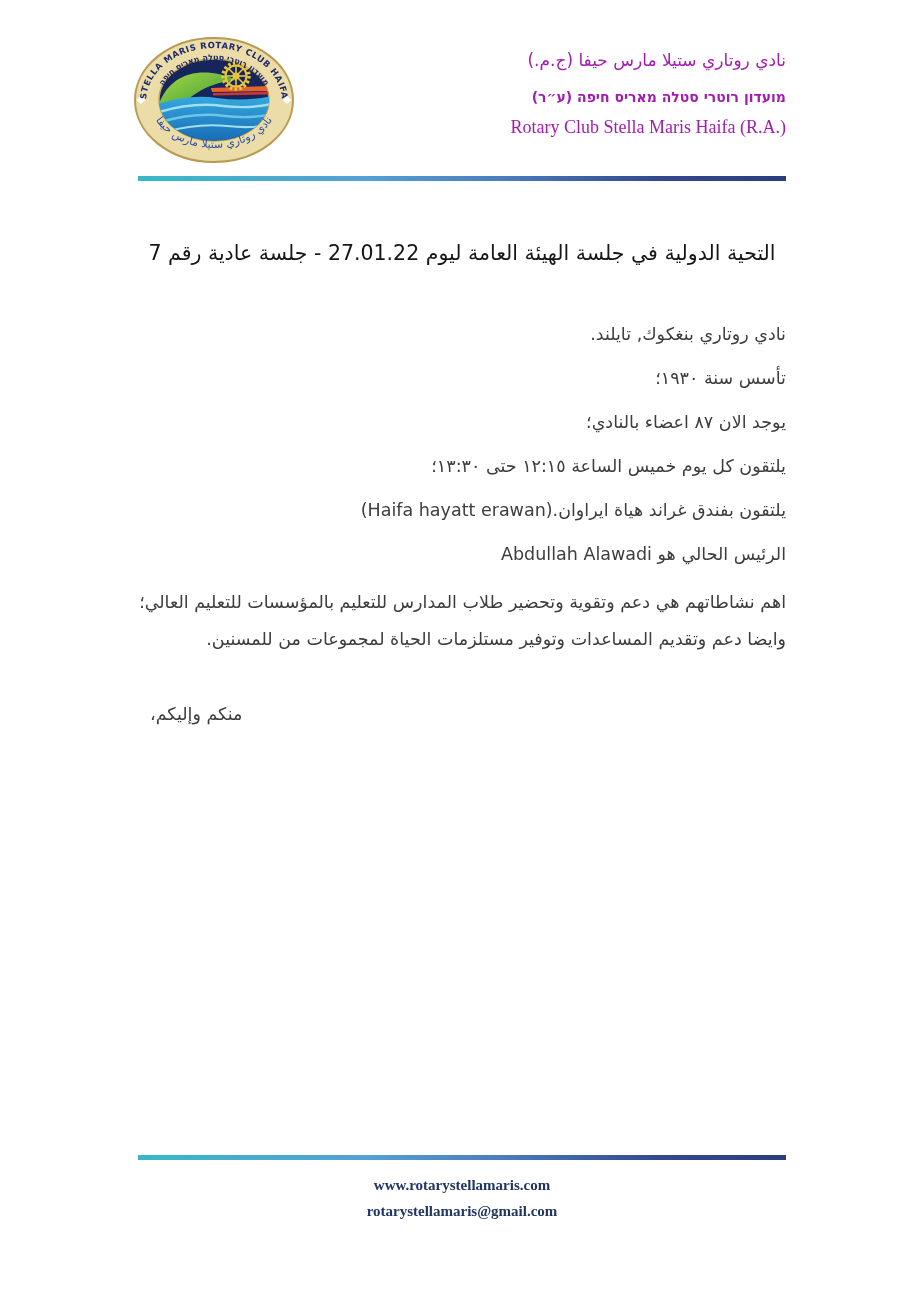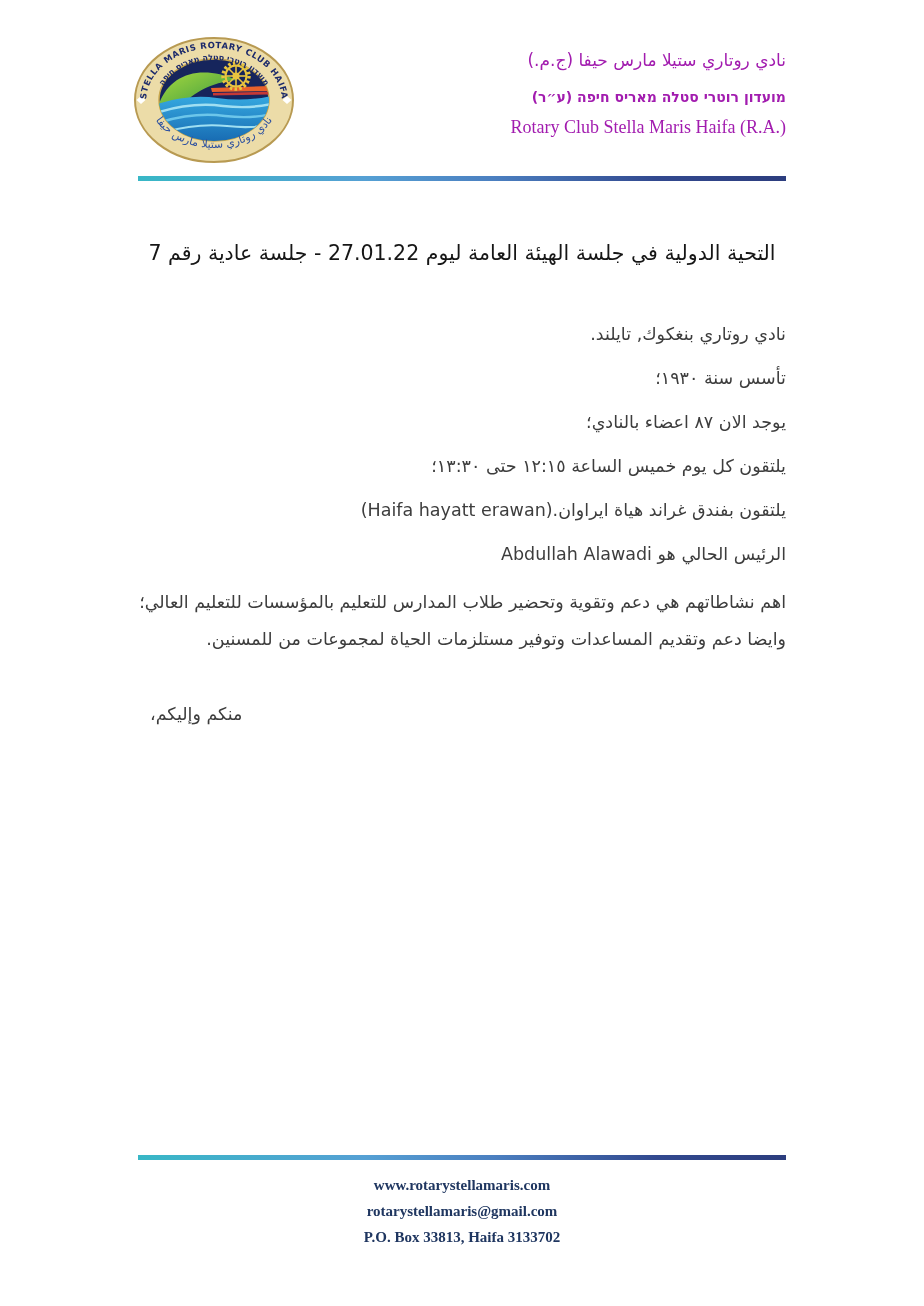--- a/index.html
+++ b/index.html
@@ -148,16 +148,15 @@
 
   <div class="closing" dir="rtl">
     <p>منكم وإليكم،</p>
   </div>
 
   <div class="divider divider-bottom"></div>
 
   <div class="footer">
     <div>www.rotarystellamaris.com</div>
     <div>rotarystellamaris@gmail.com</div>
-    <div>P.O. Box 33813, Haifa 3133702</div>
   </div>
 
 </div>
 
 </body></html>

